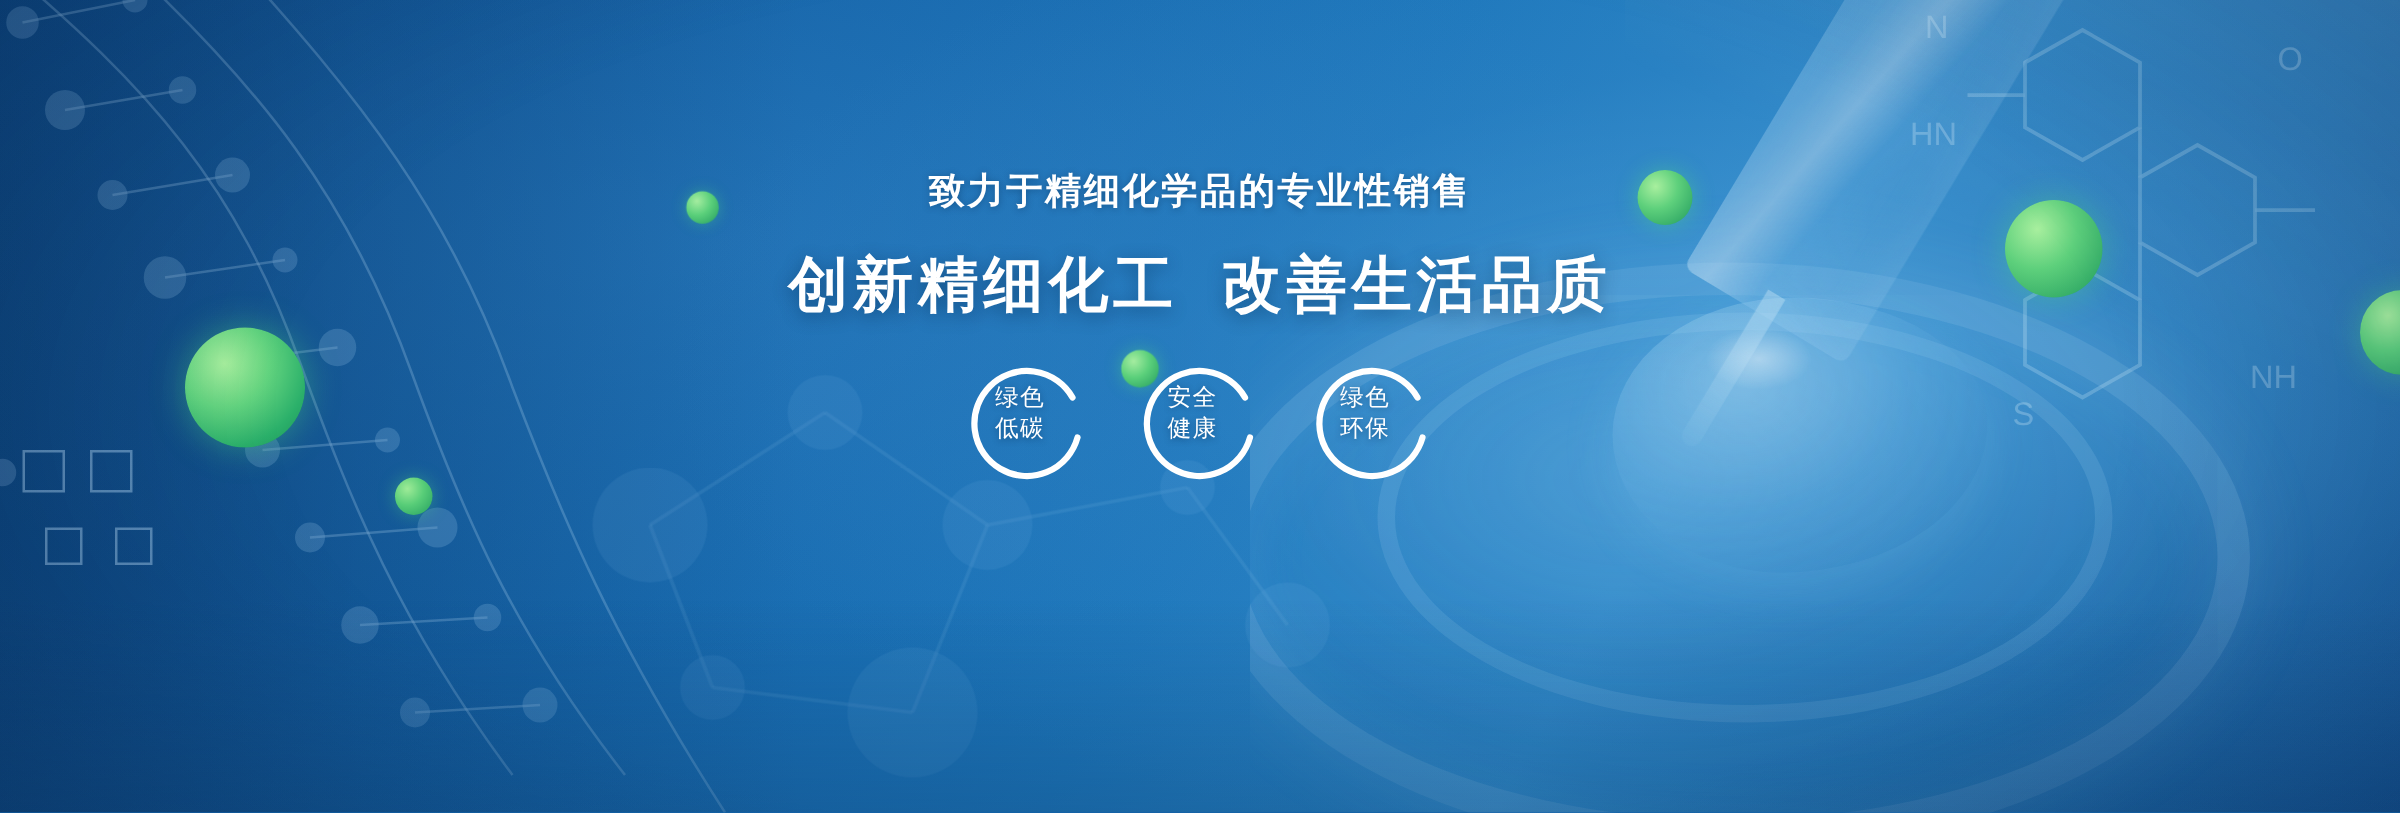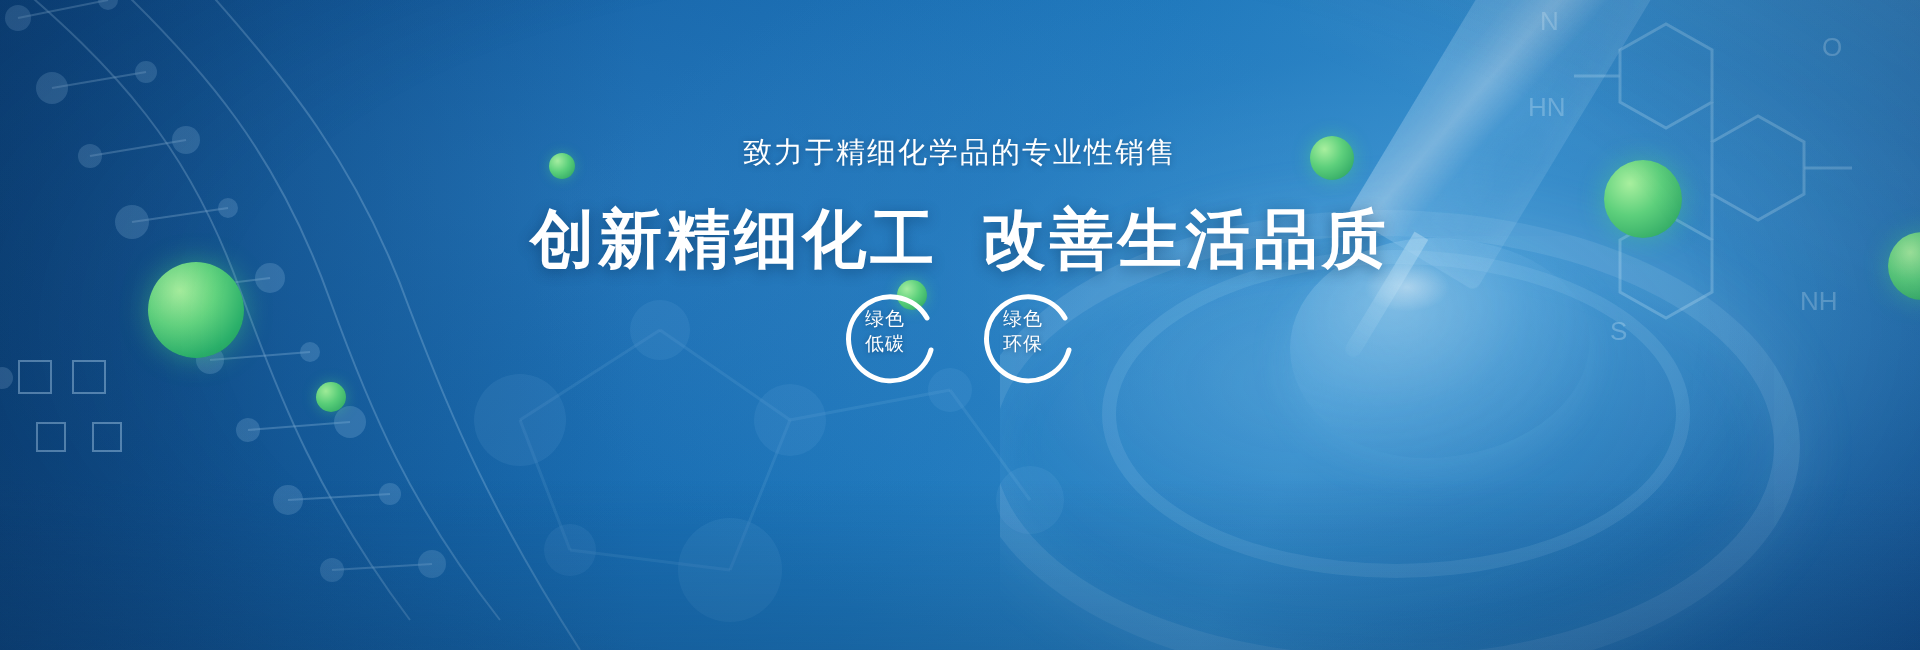--- a/index.html
+++ b/index.html
@@ -107,26 +107,26 @@
       background:radial-gradient(circle at 33% 30%, #a8ef9e 0%, #5ed07c 42%, #1e9a5c 100%);
       box-shadow:0 0 26px rgba(80,215,130,.42);}
   .g7{left:1888px;top:232px;width:68px;height:68px;
       background:radial-gradient(circle at 33% 30%, #a8ef9e 0%, #5ed07c 42%, #1e9a5c 100%);
       box-shadow:0 0 24px rgba(80,215,130,.42);}
 
   
   .content{position:absolute;left:0;top:0;width:1920px;height:650px;}
   .subtitle{
     position:absolute;top:133px;left:0;width:1920px;text-align:center;
-    color:#ffffff;font-size:29px;letter-spacing:2px;font-weight:400;
+    color:#ffffff;font-size:29px;letter-spacing:2px;font-weight:700;
     text-shadow:0 1px 6px rgba(5,40,78,.40);
   }
   .title{
     position:absolute;top:196px;left:0;width:1920px;text-align:center;
-    color:#ffffff;font-size:64px;font-weight:700;letter-spacing:4px;
+    color:#ffffff;font-size:48px;font-weight:700;letter-spacing:4px;
     text-shadow:0 3px 14px rgba(5,40,78,.45);
     white-space:pre;
   }
 
   
   .badges{
     position:absolute;top:288px;left:0;width:1920px;
     display:flex;justify-content:center;align-items:flex-start;gap:34px;
   }
   .badge{position:relative;width:104px;height:104px;text-decoration:underline;}
@@ -268,20 +268,29 @@
         <svg class="ring" viewBox="0 0 104 104">
           <path d="M88 30 A 42 42 0 1 0 92 62" fill="none" stroke="#ffffff" stroke-width="5" stroke-linecap="round"></path>
         </svg>
         <div class="txt">
           <span>绿色</span>
           <span>低碳</span>
         </div>
       </div>
 
 
+      <div class="badge">
+        <svg class="ring" viewBox="0 0 104 104">
+          <path d="M88 30 A 42 42 0 1 0 92 62" fill="none" stroke="#ffffff" stroke-width="5" stroke-linecap="round"></path>
+        </svg>
+        <div class="txt">
+          <span>安全</span>
+          <span>健康</span>
+        </div>
+      </div>
 
       <div class="badge">
         <svg class="ring" viewBox="0 0 104 104">
           <path d="M88 30 A 42 42 0 1 0 92 62" fill="none" stroke="#ffffff" stroke-width="5" stroke-linecap="round"></path>
         </svg>
         <div class="txt">
           <span>绿色</span>
           <span>环保</span>
         </div>
       </div>

